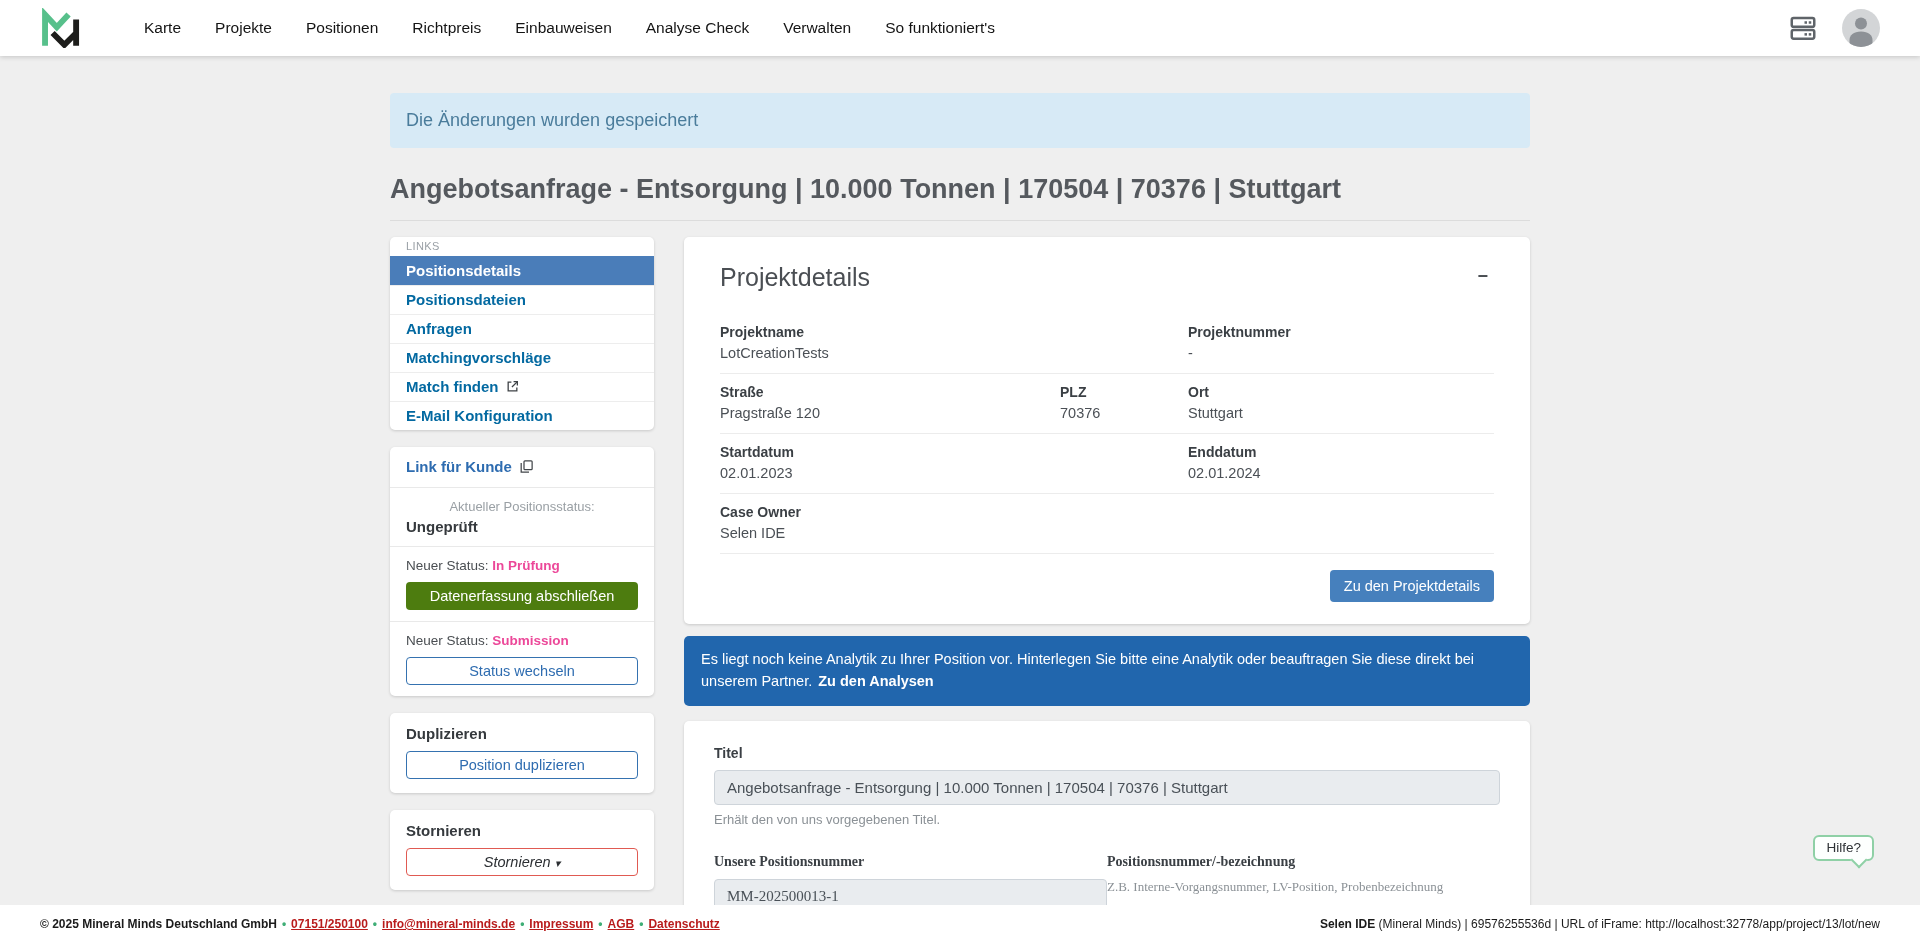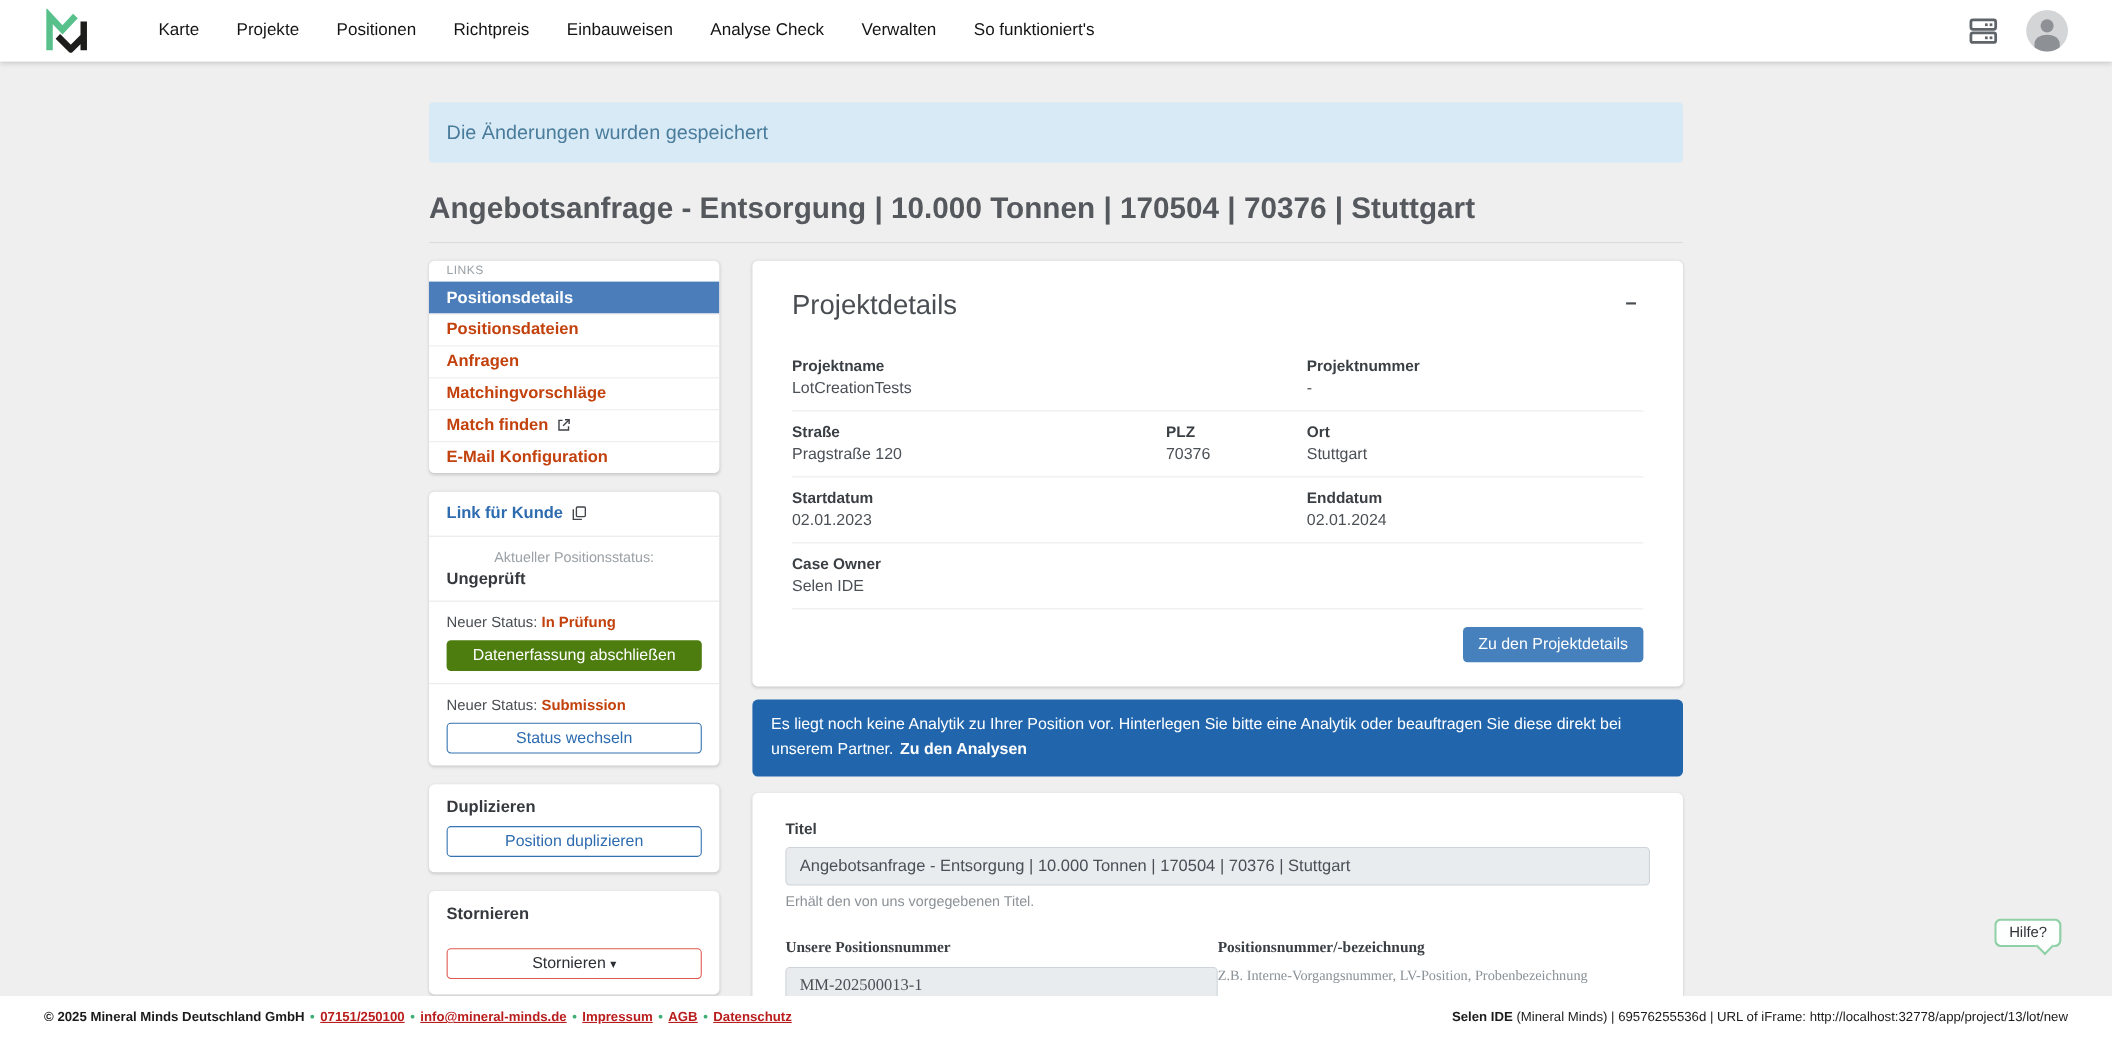--- a/index.html
+++ b/index.html
@@ -50,47 +50,47 @@
   }
   
   .sidebar { width: 264px; flex-shrink: 0; }
   .sidebar .card { margin-bottom: 17px; overflow: hidden; }
   .links-header {
     padding: 3px 16px 4px; font-size: 11px; color: #9aa0a6; letter-spacing: .4px;
   }
   .side-link {
     display: flex; align-items: center; gap: 7px;
     padding: 5px 16px 6px; font-size: 15px; font-weight: 600;
-    color: #c2410c; text-decoration: none; cursor: pointer;
+    color: #0369a1; text-decoration: none; cursor: pointer;
     border-top: 1px solid #ededed;
   }
   .side-link.active { background: #4a7db9; color: #ffffff; border-top-color: transparent; }
   .status-section { padding: 11px 16px; }
   .status-section + .status-section { border-top: 1px solid #e9e9e9; }
   .kunde-link {
     font-size: 15px; font-weight: 600; color: #2e6cb0; text-decoration: none;
     cursor: pointer; display: inline-flex; align-items: center; gap: 7px;
   }
   .muted-label { font-size: 13px; color: #9aa0a5; margin-bottom: 4px; text-align: center; }
   .status-strong { font-size: 15px; font-weight: 700; color: #35393d; }
   .status-line { font-size: 13.5px; color: #4a4e52; }
-  .status-line b { color: #c2410c; }
+  .status-line b { color: #ec4899; }
   .btn { cursor: pointer; border-radius: 4px; font-family: inherit; }
   .btn-block { display: block; width: 100%; text-align: center; }
   .btn-success {
     margin-top: 9px; padding: 6px 8px; background: #4d7c0f; color: #fff;
     border: none; font-size: 14.5px; font-weight: 500; text-align: center;
   }
   .btn-outline-blue {
     margin-top: 9px; padding: 5px 8px; background: #fff; color: #2e6cb0;
     border: 1.5px solid #3572b0; font-size: 14.5px; font-weight: 500;
   }
   .btn-outline-red {
-    margin-top: 23px; padding: 5px 8px; background: #fff; color: #2c2f33;
-    border: 1.5px solid #e05a52; font-size: 14.5px; font-weight: 500;
+    margin-top: 9px; padding: 5px 8px; background: #fff; color: #2c2f33;
+    border: 1.5px solid #e05a52; font-size: 14.5px; font-weight: 500; font-style: italic;
   }
   .action-card { padding: 12px 16px 14px; }
   .action-title { font-size: 15px; font-weight: 700; color: #35393d; }
   .caret { font-size: 11px; margin-left: 4px; }
   
   .main-col { flex: 1; min-width: 0; }
   .pd-card { padding: 26px 36px 22px; }
   .pd-head { display: flex; justify-content: space-between; align-items: flex-start; }
   .pd-title { font-size: 25px; font-weight: 400; color: #4a4e53; }
   .collapse-btn {

